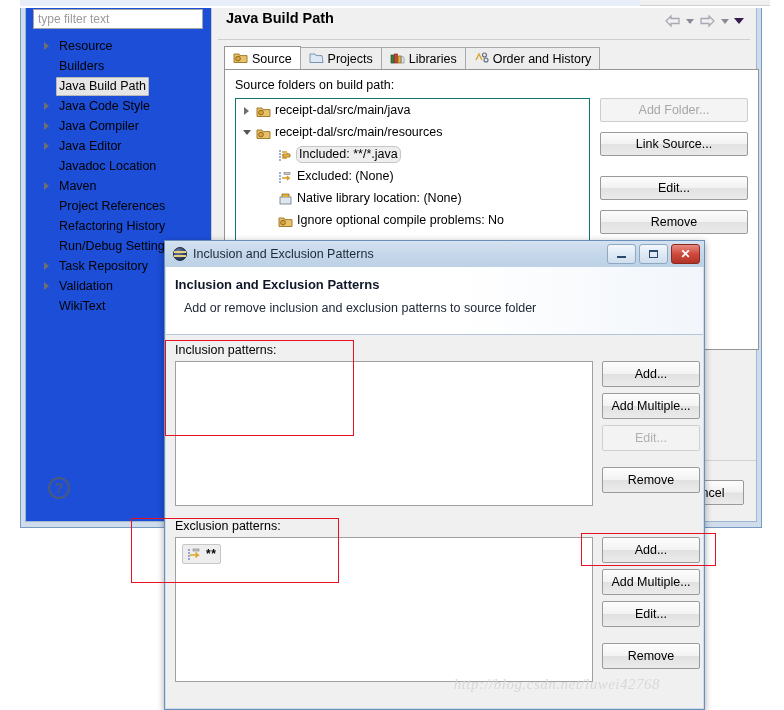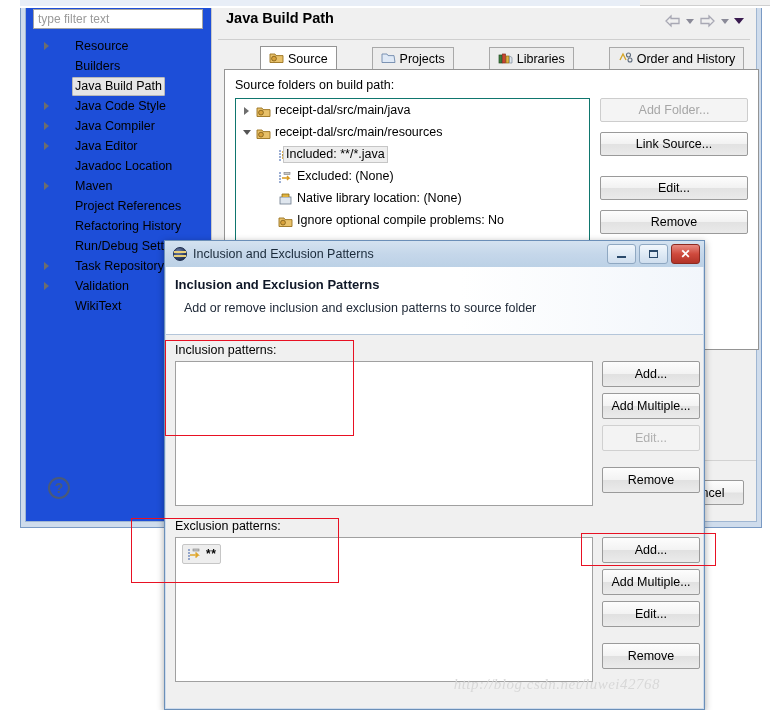--- a/index.html
+++ b/index.html
@@ -30,21 +30,21 @@
     position:absolute;left:0px;top:0px;width:186px;bottom:0px;
     background:#1d4ed8;border-right:1px solid #c8c8c8;box-sizing:border-box;
   }
   #filter-input{
     position:absolute;left:7px;top:9px;width:170px;height:20px;
     border:1px solid #a4a4a4;background:#fff;box-sizing:border-box;
     font-family:"Liberation Sans",sans-serif;font-size:12px;color:#9a9a9a;
     padding:2px 4px;line-height:15px;
   }
   #tree-list{position:absolute;left:0;top:36px;right:0;bottom:0;overflow:hidden;}
-  .tree-row{position:relative;height:20px;line-height:20px;padding-left:46px;font-size:12.5px;white-space:nowrap;}
+  .tree-row{position:relative;height:20px;line-height:20px;padding-left:30px;font-size:12.5px;white-space:nowrap;}
   .tree-row .arrow{
     position:absolute;left:18px;top:6px;width:0;height:0;
     border-left:5px solid #6e6e6e;border-top:4px solid transparent;border-bottom:4px solid transparent;
   }
   .tree-row .lbl{display:inline-block;padding:0 3px;}
   .tree-row.selected .lbl{background:#e6e6e6;border:1px solid #b9b9b9;padding:0 2px;border-radius:1px;line-height:17px;}
 
   
   #prefs-right{position:absolute;left:186px;top:0;right:0;bottom:0;background:#f0f0f0;}
   #page-title{
@@ -54,21 +54,21 @@
   .nav-arrow{width:17px;height:14px;position:relative;}
   .nav-caret{width:0;height:0;border-left:4px solid transparent;border-right:4px solid transparent;border-top:5px solid #8a8a98;}
   .nav-caret.dark{border-top-color:#3a1b50;border-left-width:5px;border-right-width:5px;border-top-width:6px;}
   #title-rule{position:absolute;left:6px;top:39px;right:6px;height:1px;background:#cfcfcf;}
 
   
   #tabs{position:absolute;left:12px;top:46px;height:24px;display:flex;align-items:flex-end;}
   .tab{
     height:23px;display:flex;align-items:center;gap:4px;padding:0 8px;
     border:1px solid #a9a9a9;border-bottom:none;background:#ededed;
-    font-size:12.5px;box-sizing:border-box;margin-right:-1px;margin-left:36px;
+    font-size:12.5px;box-sizing:border-box;margin-right:-1px;
   }
   .tab.active{background:#ffffff;border-color:#949494;height:24px;}
   #tab-strip-line{position:absolute;left:12px;top:69px;width:535px;height:1px;background:#949494;}
 
   
   #tab-body{
     position:absolute;left:12px;top:70px;width:535px;height:280px;
     background:#ffffff;border:1px solid #949494;border-top:none;box-sizing:border-box;
   }
   #src-label{position:absolute;left:10px;top:8px;font-size:12.5px;}
@@ -354,21 +354,21 @@
 
 
             <div class="src-row">
               <span class="sicon" style="left:42px;">
                 <svg width="15" height="14" viewBox="0 0 15 14">
                     <path d="M1 3 L3 3 M1 6 L3 6 M1 9 L3 9 M1 12 L3 12" stroke="#3b5fa8" stroke-width="1"></path>
                     <path d="M4 4 L9 4 M4 7 L11 7 L9 5 M4 10 L9 10" stroke="#d89a1f" stroke-width="1.4" fill="none"></path>
                     <path d="M5 6 L12 6 L12 9 L5 9 Z" fill="#e8b83c" stroke="#8d6a12" stroke-width="0.7"></path>
                   </svg>
               </span>
-              <span class="stext sel" style="left:47px;">Included: **/*.java</span>
+              <span class="stext sel" style="left:60px;border-radius:6px;">Included: **/*.java</span>
             </div>
 
             <div class="src-row">
               <span class="sicon" style="left:42px;">
                 <svg width="15" height="14" viewBox="0 0 15 14">
                     <path d="M1 3 L3 3 M1 6 L3 6 M1 9 L3 9 M1 12 L3 12" stroke="#3b5fa8" stroke-width="1"></path>
                     <rect x="6" y="2.5" width="6" height="2" fill="#c9c9c9" stroke="#7d7d7d" stroke-width="0.6"></rect>
                     <path d="M4 8 L11 8 L9 6 M11 8 L9 10" stroke="#d89a1f" stroke-width="1.4" fill="none"></path>
                   </svg>
               </span>

